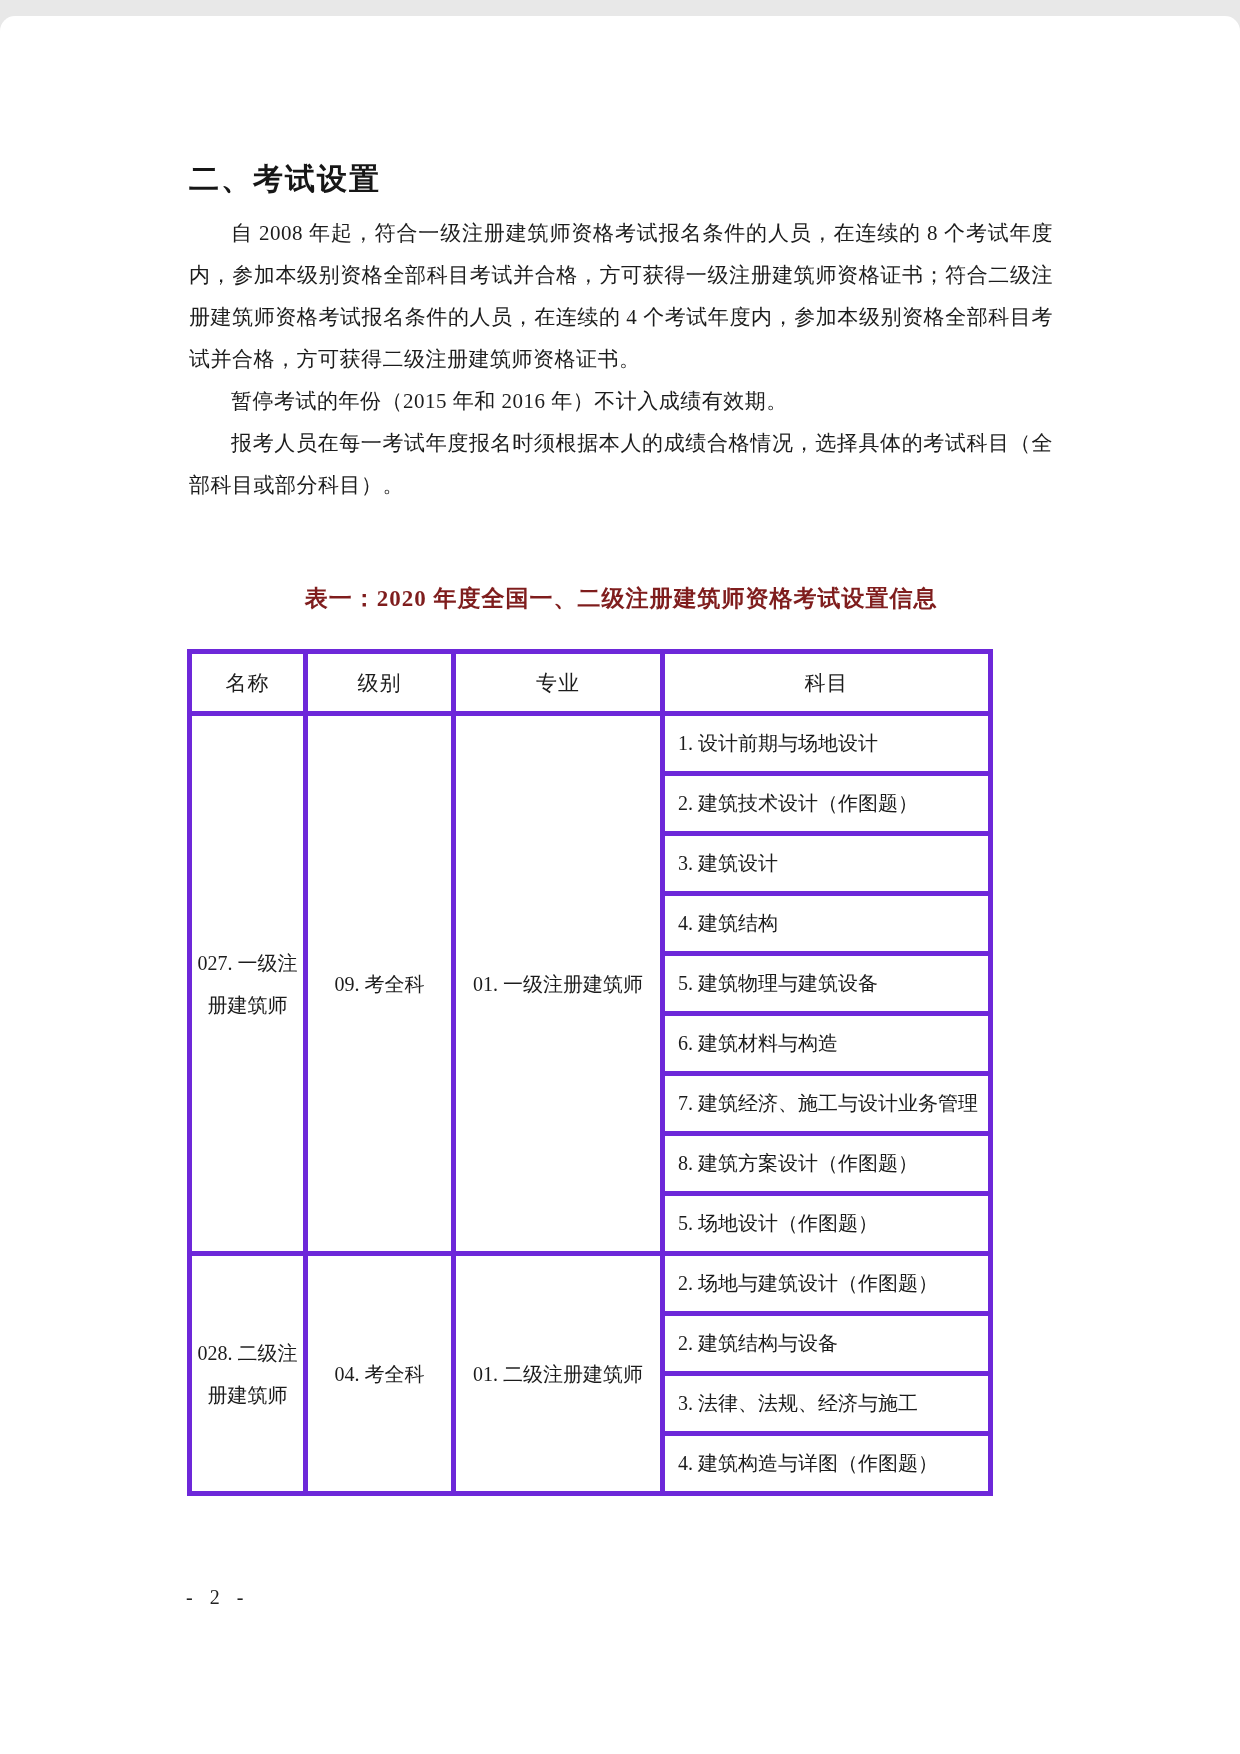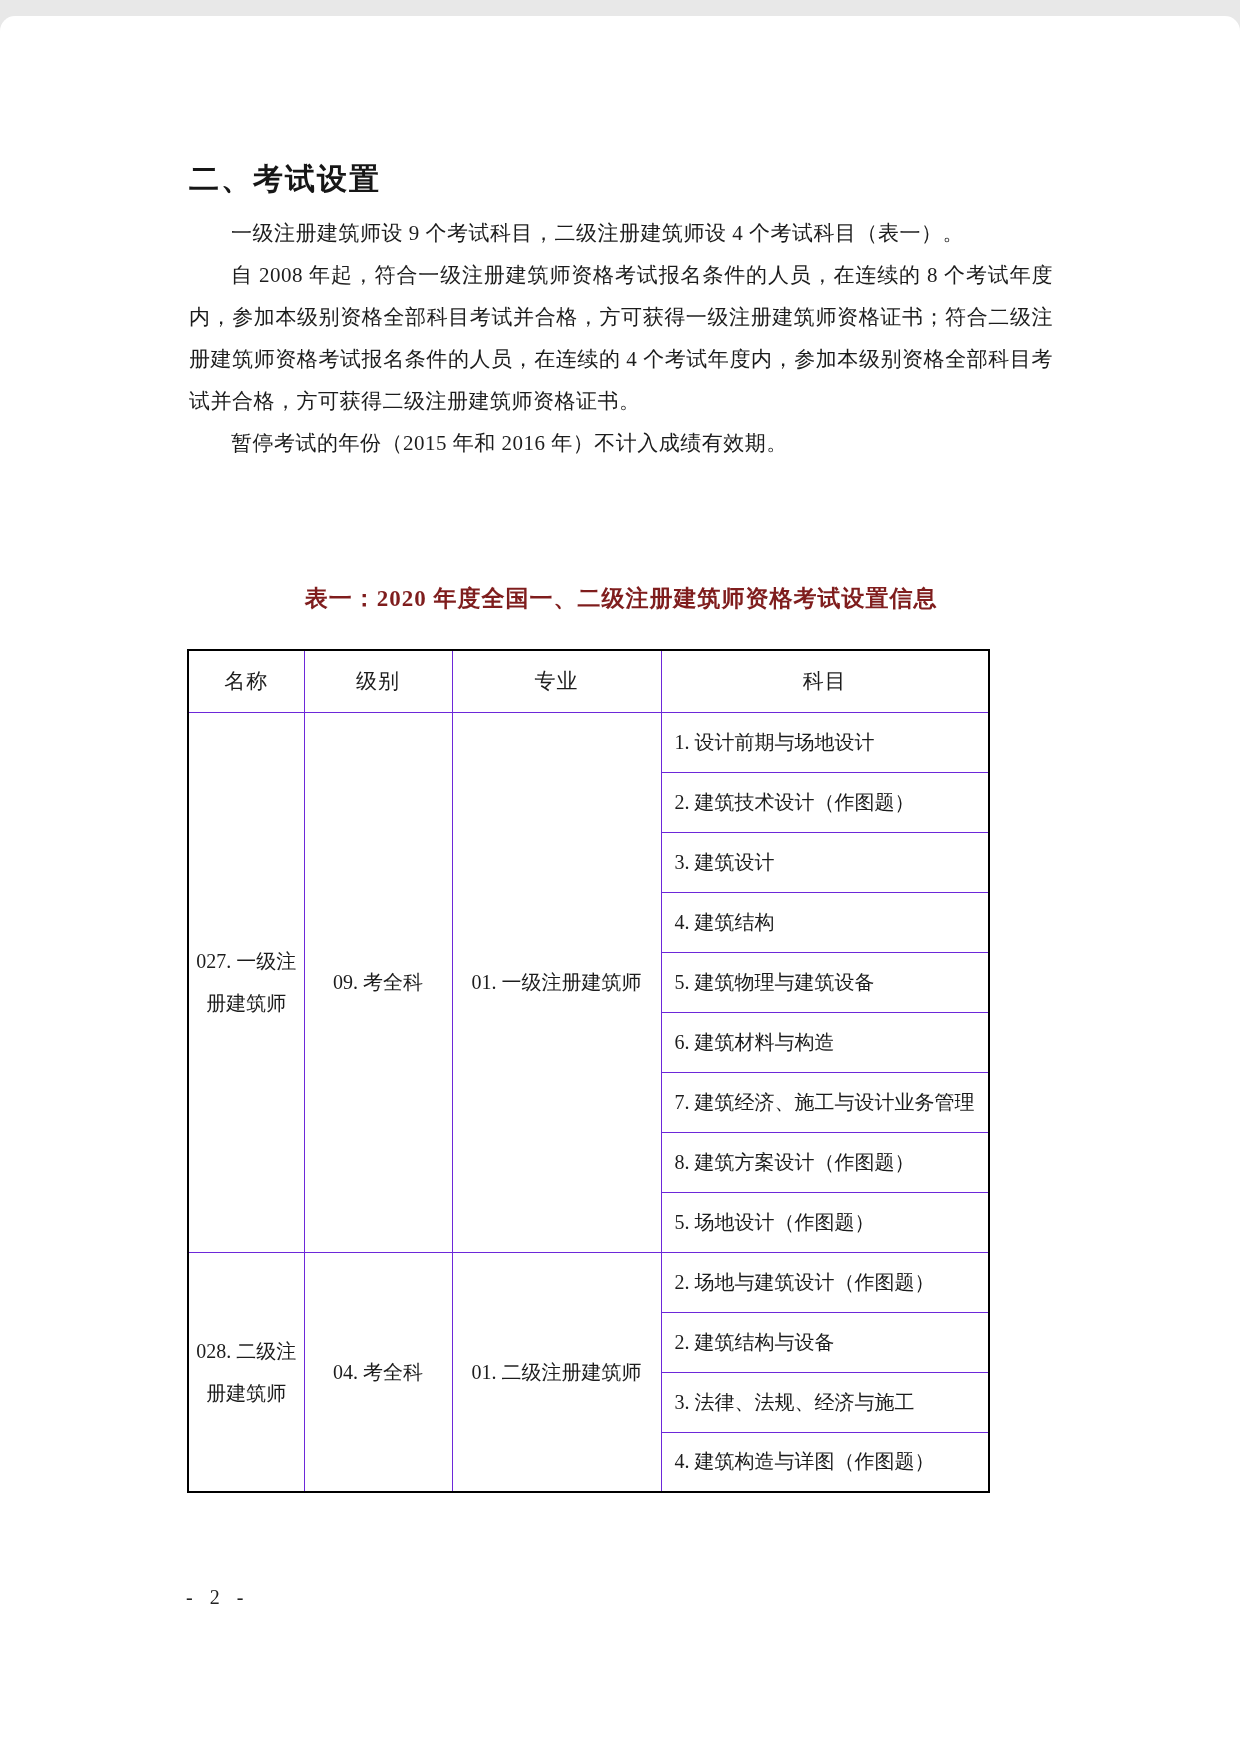--- a/index.html
+++ b/index.html
@@ -56,21 +56,21 @@
     position: absolute;
     left: 187px;
     top: 633px;
     border-collapse: collapse;
     table-layout: fixed;
     width: 801px;
     border: 2px solid #000;
   }
   table.exam-table th,
   table.exam-table td {
-    border: 1px solid #6d28d9;
+    border: 5px solid #6d28d9;
     font-weight: normal;
     color: #1c1c1c;
   }
   table.exam-table thead tr { height: 62px; }
   table.exam-table tbody tr { height: 60px; }
   th.col-header {
     font-size: 21px;
     font-weight: bold;
     text-align: center;
     vertical-align: middle;
@@ -100,23 +100,23 @@
   }
 </style>
 </head>
 <body>
 
 <div class="page">
 
   <h2 class="heading">二、考试设置</h2>
 
   <div class="body-text">
-    <p>一级注册建筑师设 9 个考试科目，二级注册建筑师设 4 个考试科目（表一）。</p>
     <p>自 2008 年起，符合一级注册建筑师资格考试报名条件的人员，在连续的 8 个考试年度内，参加本级别资格全部科目考试并合格，方可获得一级注册建筑师资格证书；符合二级注册建筑师资格考试报名条件的人员，在连续的 4 个考试年度内，参加本级别资格全部科目考试并合格，方可获得二级注册建筑师资格证书。</p>
     <p>暂停考试的年份（2015 年和 2016 年）不计入成绩有效期。</p>
+    <p>报考人员在每一考试年度报名时须根据本人的成绩合格情况，选择具体的考试科目（全部科目或部分科目）。</p>
   </div>
 
   <div class="table-title">表一：2020 年度全国一、二级注册建筑师资格考试设置信息</div>
 
   <table class="exam-table">
     <colgroup>
       <col style="width:116px">
       <col style="width:148px">
       <col style="width:209px">
       <col style="width:328px">

